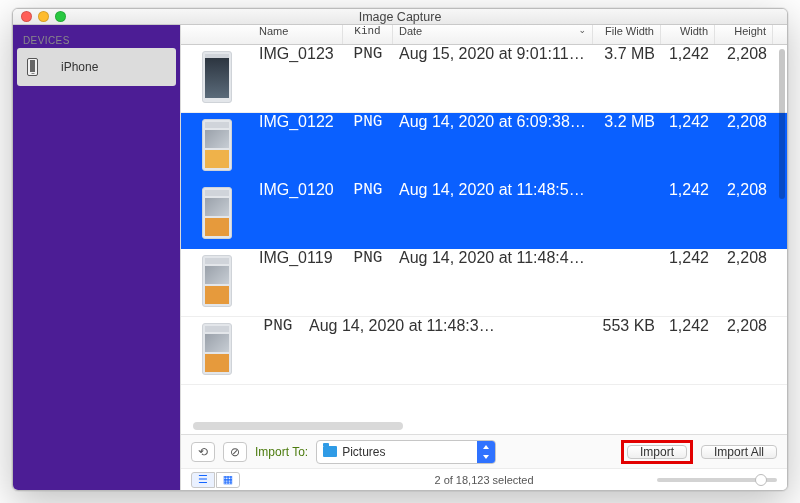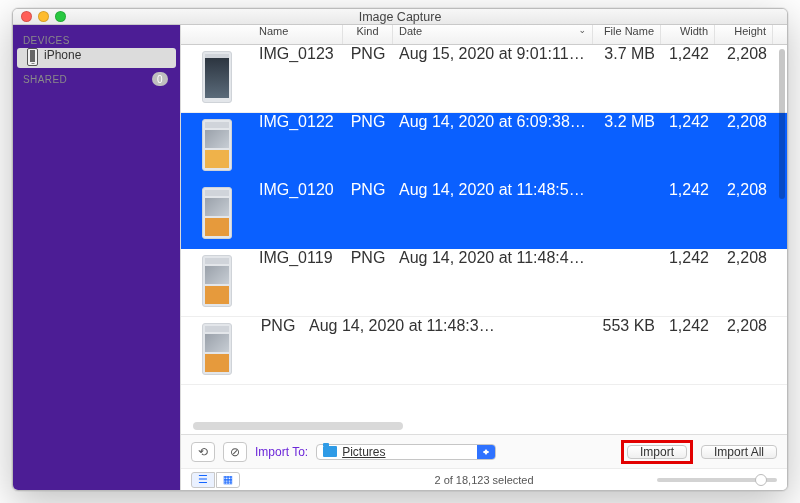--- a/index.html
+++ b/index.html
@@ -36,22 +36,22 @@
 
   
   .sidebar {
     width: 168px; flex: 0 0 168px;
     background: #4c1d95;
     border-right: 1px solid #d9d9d9;
     padding: 6px 0 0 0;
   }
   .side-head { font-size: 10px; color: #8a8a8a; letter-spacing: 0.4px; padding: 4px 10px 2px; }
   .side-item {
-    display: flex; gap: 6px;
-    height: 20px; padding: 0 10px 0 14px;
+    display: flex; align-items: center; gap: 23px;
+    height: 38px; padding: 0 10px 0 14px;
     font-size: 12px; color: #333;
   }
   .side-item.selected { background: #dcdcdc; border-radius: 3px; margin: 0 4px; padding: 0 6px 0 10px; }
   .phone-ico { width: 11px; height: 18px; border: 1.2px solid #555; border-radius: 2px; position: relative; background: #f0f0f0; }
   .phone-ico:before { content: ""; position: absolute; top: 1px; left: 2px; right: 2px; bottom: 3px; background: #666; }
   .phone-ico:after { content: ""; position: absolute; bottom: 1px; left: 50%; width: 3px; height: 1px; background: #888; transform: translateX(-50%); }
   .side-shared { display: flex; align-items: center; justify-content: space-between; padding-right: 12px; }
   .badge { background: #bfbfbf; color: #fff; min-width: 16px; height: 14px; border-radius: 7px; font-size: 10px; display: flex; align-items: center; justify-content: center; padding: 0 4px; }
 
   
@@ -60,21 +60,21 @@
     height: 20px; display: flex; align-items: stretch;
     background: linear-gradient(#fefefe,#f1f1f1);
     border-bottom: 1px solid #ccc;
     font-size: 11px; color: #444;
   }
   .th, .td { display: flex; align-items: flex-start; padding: 0 6px; border-right: 1px solid #e2e2e2; }
   .th.sortable { cursor: default; }
   .sort-caret { margin-left: auto; font-size: 9px; color: #555; }
   .col-thumb { width: 72px; flex: 0 0 72px; border-right: 0; }
   .col-name  { width: 90px;  flex: 0 0 90px; }
-  .col-kind  { width: 50px;  flex: 0 0 50px; justify-content: center; }
+  .col-kind  { width: 50px;  flex: 0 0 50px; justify-content: center; font-family: Liberation Mono, monospace; }
   .col-date  { flex: 1 1 auto; min-width: 120px; }
   .col-size  { width: 68px;  flex: 0 0 68px; justify-content: flex-end; }
   .col-w     { width: 54px;  flex: 0 0 54px; justify-content: flex-end; }
   .col-h     { width: 58px;  flex: 0 0 58px; justify-content: flex-end; }
   .col-scroll{ width: 14px; flex: 0 0 14px; border-right: 0; }
 
   .rows { flex: 1 1 auto; overflow: hidden; position: relative; }
   .row { display: flex; height: 68px; border-bottom: 1px solid #eee; font-size: 16px; color: #333; }
   .row.sel { background: #0a60ff; color: #fff; border-bottom-color: #0a60ff; }
   .td { border-right: 0; }
@@ -91,26 +91,26 @@
   
   .hscroll-wrap { height: 14px; padding: 2px 12px; background: #fff; }
   .hscroll { width: 210px; height: 8px; background: #d9d9d9; border-radius: 4px; }
 
   
   .toolbar {
     height: 34px; display: flex; align-items: center; gap: 8px;
     padding: 0 10px; border-top: 1px solid #ddd; background: #fafafa;
   }
   .icon-btn { width: 24px; height: 20px; border: 1px solid #c8c8c8; border-radius: 4px; background: #fff; display: flex; align-items: center; justify-content: center; color: #555; }
-  .import-label { font-size: 12px; color: #6d28d9; }
+  .import-label { font-size: 12px; color: #4d7c0f; }
   .select {
-    height: 16px; min-width: 180px;
+    height: 24px; min-width: 180px;
     border: 1px solid #c6c6c6; border-radius: 4px;
     background: #fff; display: flex; align-items: center; padding: 0 0 0 6px;
-    font-size: 12px; position: relative; text-decoration: underline;
+    font-size: 12px; position: relative;
   }
   .select .folder { width: 14px; height: 11px; background: #2f9be6; border-radius: 1px; margin-right: 5px; position: relative; }
   .select .folder:before { content:""; position: absolute; top:-3px; left:0; width:6px; height:3px; background:#2f9be6; border-radius: 1px 1px 0 0; }
   .select .arrows {
     margin-left: auto; width: 18px; height: 100%;
     background: #2f72ff; border-radius: 0 3px 3px 0; position: relative;
   }
   .select .arrows:before, .select .arrows:after {
     content: ""; position: absolute; left: 50%; transform: translateX(-50%);
     border-left: 3px solid transparent; border-right: 3px solid transparent;
@@ -157,42 +157,38 @@
     </div>
 
     <div class="body">
 
       <div class="sidebar">
         <div class="side-head">DEVICES</div>
         <div class="side-item selected">
           <span class="phone-ico"></span>
           <span>iPhone</span>
         </div>
-        <div class="side-head side-shared">
-          <span>SHARED</span>
-          <span class="badge">0</span>
-        </div>
       </div>
 
       <div class="main">
 
         <div class="table-head">
           <div class="th col-thumb"></div>
           <div class="th col-name sortable">
               <span>Name</span>
             </div>
           <div class="th col-kind sortable">
               <span>Kind</span>
             </div>
           <div class="th col-date sortable">
             <span>Date</span>
             <span class="sort-caret">⌄</span>
           </div>
           <div class="th col-size sortable">
-              <span>File Name</span>
+              <span>File Width</span>
             </div>
           <div class="th col-w sortable">
               <span>Width</span>
             </div>
           <div class="th col-h sortable">
               <span>Height</span>
             </div>
           <div class="th col-scroll"></div>
         </div>
 

